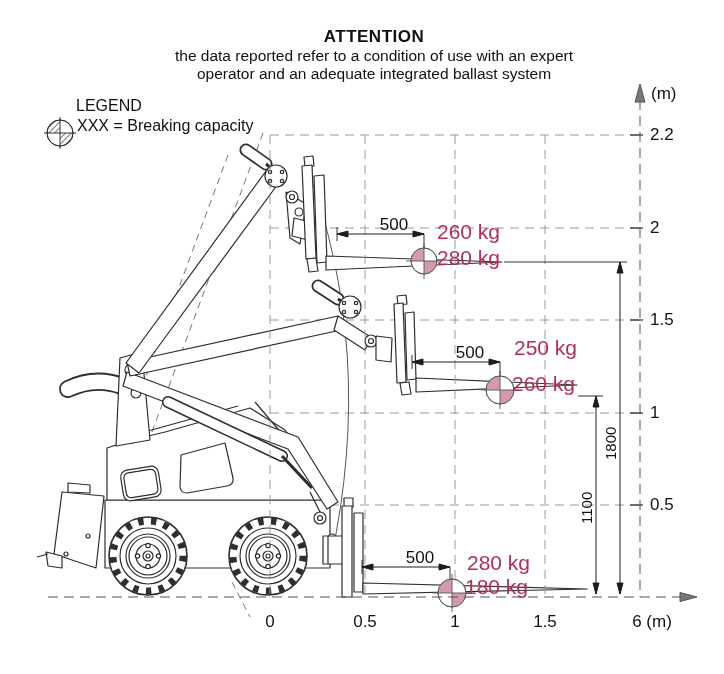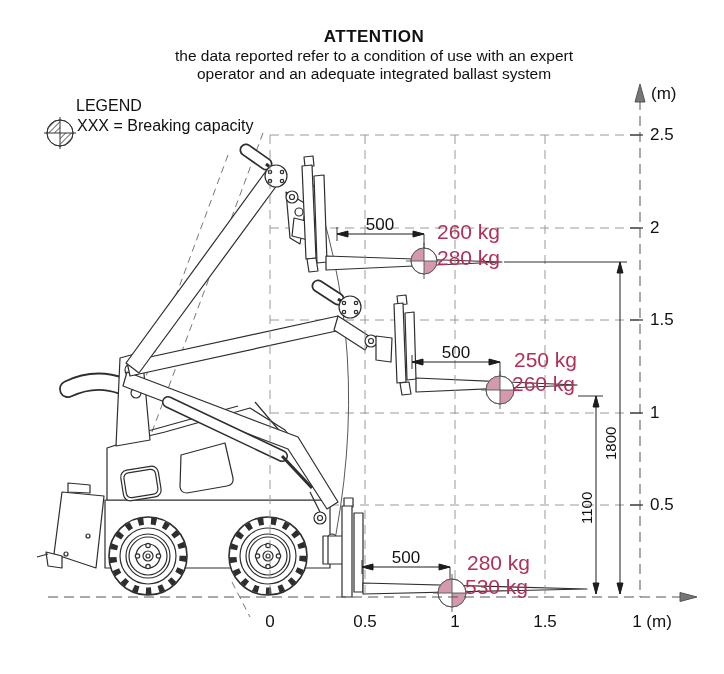--- a/index.html
+++ b/index.html
@@ -5,21 +5,21 @@
   html,body{margin:0;padding:0;background:#fff;}
   #stage{position:relative;width:724px;height:674px;background:#fff;overflow:hidden;
          font-family:"Liberation Sans",sans-serif;color:#111;}
   #stage svg{position:absolute;left:0;top:0;}
   .txt{position:absolute;white-space:nowrap;line-height:1.15;}
   .attn-title{font-weight:bold;font-size:17px;letter-spacing:.5px;text-align:center;width:724px;left:12px;}
   .attn-line{font-size:15.5px;text-align:center;width:724px;left:12px;}
   .legend-title{font-size:16px;}
   .legend-item{font-size:16px;}
   .tick{font-size:17px;}
-  .dim{font-size:17px;}
+  .dim{font-size:17px;margin-left:14px;}
   .dim-rot{font-size:15px;transform:rotate(-90deg);transform-origin:top left;}
   .kg{font-size:21px;color:#b23057;font-weight:500;}
   .center{transform:translateX(-50%);}
 </style>
 </head>
 <body>
 
 <div id="stage">
 
 <svg width="724" height="674" viewBox="0 0 724 674">
@@ -260,39 +260,39 @@
 </svg>
 
 <div class="txt attn-title" style="top:27px">ATTENTION</div>
 <div class="txt attn-line" style="top:47px">the data reported refer to a condition of use with an expert</div>
 <div class="txt attn-line" style="top:65px">operator and an adequate integrated ballast system</div>
 
 <div class="txt legend-title" style="left:76px;top:97px">LEGEND</div>
 <div class="txt legend-item" style="left:77px;top:117px">XXX = Breaking capacity</div>
 
 <div class="txt tick" style="left:651px;top:84px">(m)</div>
-<div class="txt tick" style="left:650px;top:125px">2.5</div>
+<div class="txt tick" style="left:650px;top:125px">2.2</div>
 <div class="txt tick" style="left:650px;top:218px">2</div>
 <div class="txt tick" style="left:650px;top:310px">1.5</div>
 <div class="txt tick" style="left:650px;top:403px">1</div>
 <div class="txt tick" style="left:650px;top:495px">0.5</div>
 
 <div class="txt tick center" style="left:270px;top:612px">0</div>
 <div class="txt tick center" style="left:365px;top:612px">0.5</div>
 <div class="txt tick center" style="left:455px;top:612px">1</div>
 <div class="txt tick center" style="left:545px;top:612px">1.5</div>
-<div class="txt tick center" style="left:652px;top:612px">1 (m)</div>
+<div class="txt tick center" style="left:652px;top:612px">6 (m)</div>
 
 <div class="txt dim center" style="left:380px;top:215px">500</div>
 <div class="txt dim center" style="left:456px;top:343px">500</div>
 <div class="txt dim center" style="left:406px;top:548px">500</div>
 
 <div class="txt dim-rot" style="left:602px;top:460px">1800</div>
 <div class="txt dim-rot" style="left:578px;top:524px">1100</div>
 
 <div class="txt kg" style="left:437px;top:220px">260 kg</div>
 <div class="txt kg" style="left:437px;top:246px">280 kg</div>
-<div class="txt kg" style="left:514px;top:348px">250 kg</div>
+<div class="txt kg" style="left:514px;top:336px">250 kg</div>
 <div class="txt kg" style="left:512px;top:372px">260 kg</div>
 <div class="txt kg" style="left:467px;top:551px">280 kg</div>
-<div class="txt kg" style="left:465px;top:575px">530 kg</div>
+<div class="txt kg" style="left:465px;top:575px">180 kg</div>
 
 </div>
 
 </body></html>

